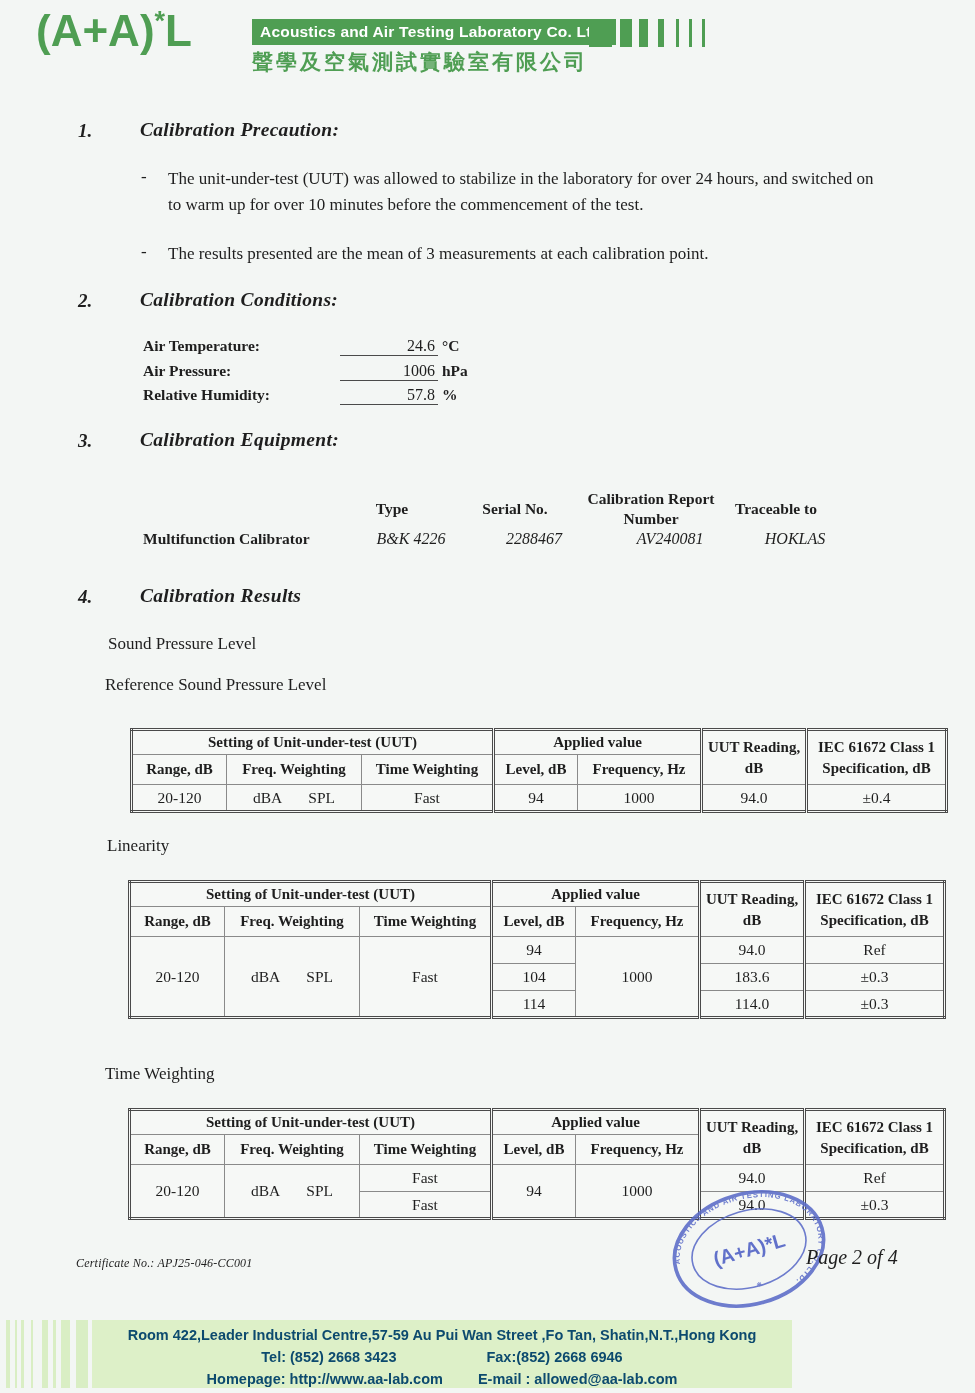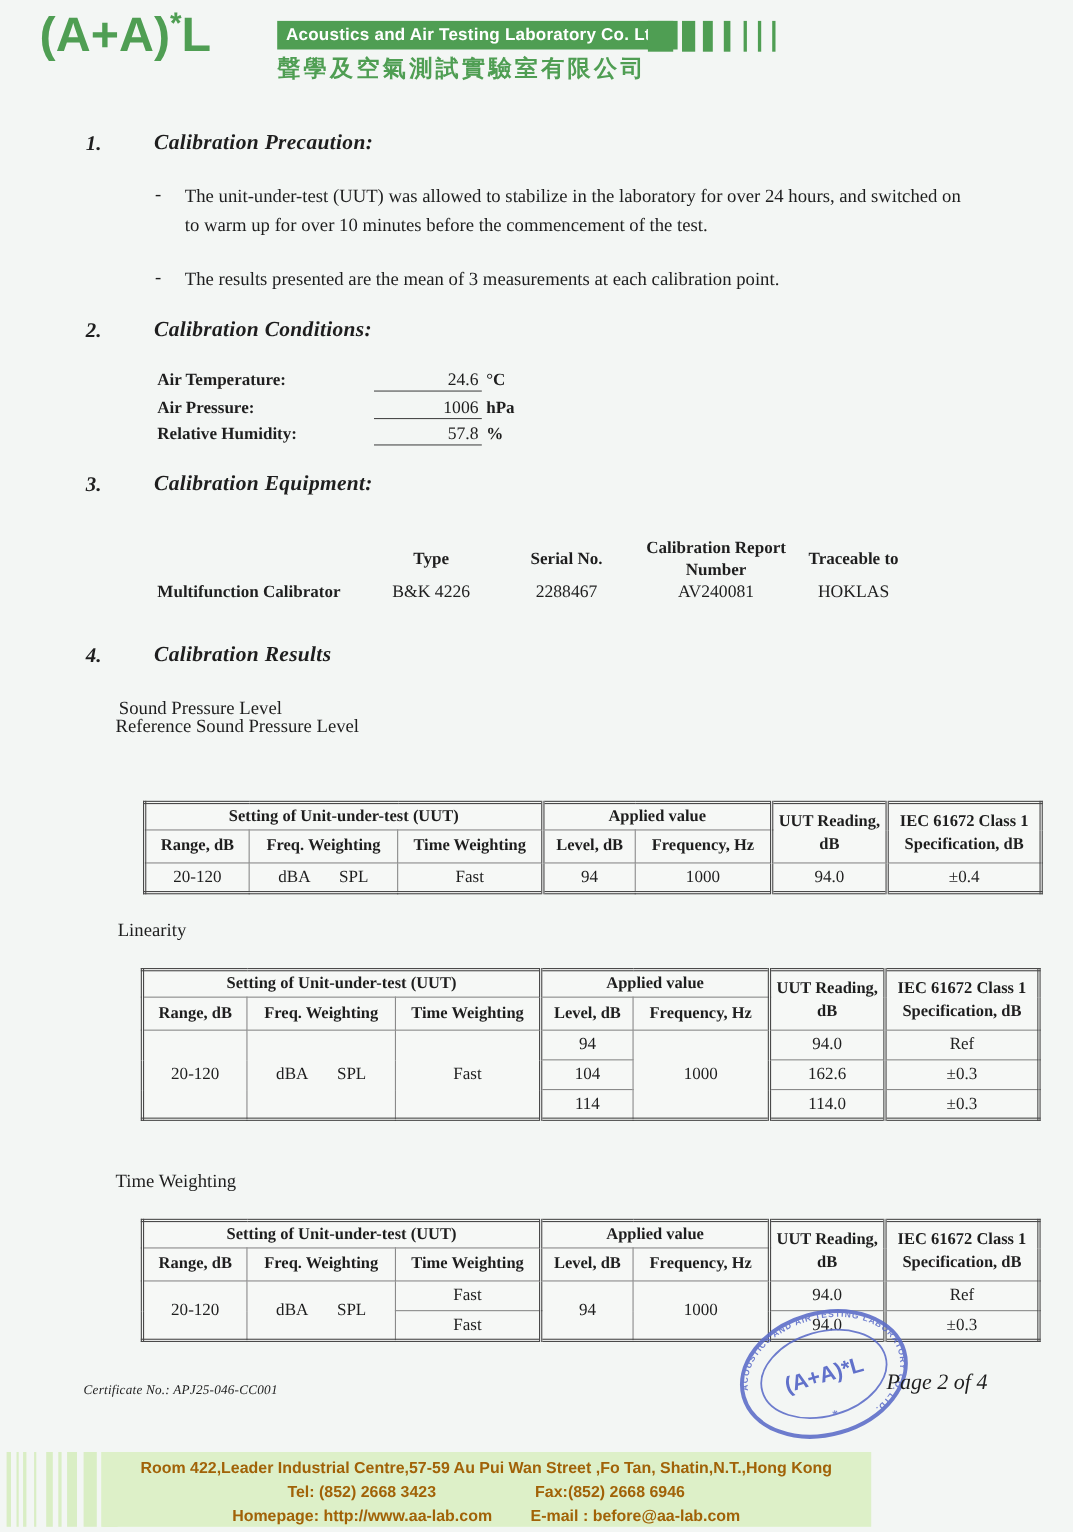--- a/index.html
+++ b/index.html
@@ -53,21 +53,21 @@
   }
   .cond-unit { font-weight:bold; font-size:15.5px; margin-left:4px; }
 
   
   .equip-headers { left:330px; top:486px; display:flex; height:46px; align-items:center; }
   .equip-headers > div {
     font-weight:bold; font-size:15.5px; text-align:center; line-height:1.3;
   }
   .eqc1{width:124px;} .eqc2{width:122px;} .eqc3{width:150px;} .eqc4{width:100px; white-space:nowrap;}
   .equip-rowlabel { left:143px; top:530px; font-weight:bold; font-size:15.5px; }
-  .equip-values { left:330px; top:530px; display:flex; }
+  .equip-values { left:349px; top:530px; display:flex;font-style:italic; }
   .equip-values > div { font-size:16px; text-align:center; }
 
   
   .plain17 { font-size:17px; }
 
   
   .rtable {
     border-collapse:collapse; table-layout:fixed;
     border:3px double #4a4a4a; background:#f6f8f6;
   }
@@ -90,21 +90,21 @@
   .t3 { left:128px; top:1108px; width:815px; }
 
   
   .certline { left:76px; top:1256px; font-style:italic; font-size:12px; letter-spacing:0.2px; }
   .pagenum { left:806px; top:1246px; font-style:italic; font-size:20px;text-align:center; }
 
   .stamp { left:668px; top:1186px; width:162px; height:126px; transform:rotate(-16deg); opacity:0.88; }
 
   .fbox {
     left:92px; top:1320px; width:700px; height:68px; background:#ddf0c8;
-    font-family:"Liberation Sans", sans-serif; font-weight:bold; color:#a16207;
+    font-family:"Liberation Sans", sans-serif; font-weight:bold; color:#0c4a6e;
     font-size:14.5px; line-height:1.5; text-align:center; padding-top:5px;
     box-sizing:border-box;
   }
   .fline { display:flex; justify-content:center; }
   .gap90 { gap:90px; } .gap35 { gap:35px; }
   .fstripes { left:6px; top:1320px; height:68px; display:flex; align-items:stretch; }
   .fstripes div { background:#d9eec4; }
   .fs1{width:4px;margin-right:5px;} .fs2{width:2px;margin-right:4px;}
   .fs3{width:3px;margin-right:7px;} .fs4{width:2px;margin-right:9px;}
   .fs5{width:6px;margin-right:5px;} .fs6{width:3px;margin-right:5px;}
@@ -167,21 +167,21 @@
   <div class="abs equip-values">
     <div class="eqc1">B&amp;K 4226</div>
     <div class="eqc2">2288467</div>
     <div class="eqc3">AV240081</div>
     <div class="eqc4">HOKLAS</div>
   </div>
 
   <div class="abs secnum" style="left:78px; top:586px;">4.</div>
   <div class="abs sectitle" style="left:140px; top:585px;">Calibration Results</div>
   <div class="abs plain17" style="left:108px; top:634px;">Sound Pressure Level</div>
-  <div class="abs plain17" style="left:105px; top:650px;">Reference Sound Pressure Level</div>
+  <div class="abs plain17" style="left:105px; top:675px;">Reference Sound Pressure Level</div>
 
   <table class="abs rtable t1">
     <colgroup>
         <col class="cw1">
         <col class="cw2">
         <col class="cw3">
         <col class="cw4">
         <col class="cw5">
         <col class="cw6">
         <col class="cw7">
@@ -264,21 +264,21 @@
             </div>
           </td>
       <td rowspan="3">Fast</td>
       <td class="gb">94</td>
       <td rowspan="3">1000</td>
       <td class="gb">94.0</td>
       <td class="gb">Ref</td>
     </tr>
     <tr class="d">
       <td class="gb">104</td>
-      <td class="gb">162.6</td>
+      <td class="gb">183.6</td>
       <td class="gb">±0.3</td>
     </tr>
     <tr class="d">
       <td class="gb">114</td>
       <td class="gb">114.0</td>
       <td class="gb">±0.3</td>
     </tr>
   </tbody>
     </table>
 
@@ -365,17 +365,17 @@
     <div class="fs9"></div>
   </div>
   <div class="abs fbox">
     <div>Room 422,Leader Industrial Centre,57-59 Au Pui Wan Street ,Fo Tan, Shatin,N.T.,Hong Kong</div>
     <div class="fline gap90">
       <span>Tel:  (852) 2668 3423</span>
       <span>Fax:(852) 2668 6946</span>
     </div>
     <div class="fline gap35">
       <span>Homepage: http://www.aa-lab.com</span>
-      <span>E-mail : before@aa-lab.com</span>
+      <span>E-mail : allowed@aa-lab.com</span>
     </div>
   </div>
 
 </div>
 
 </body></html>

